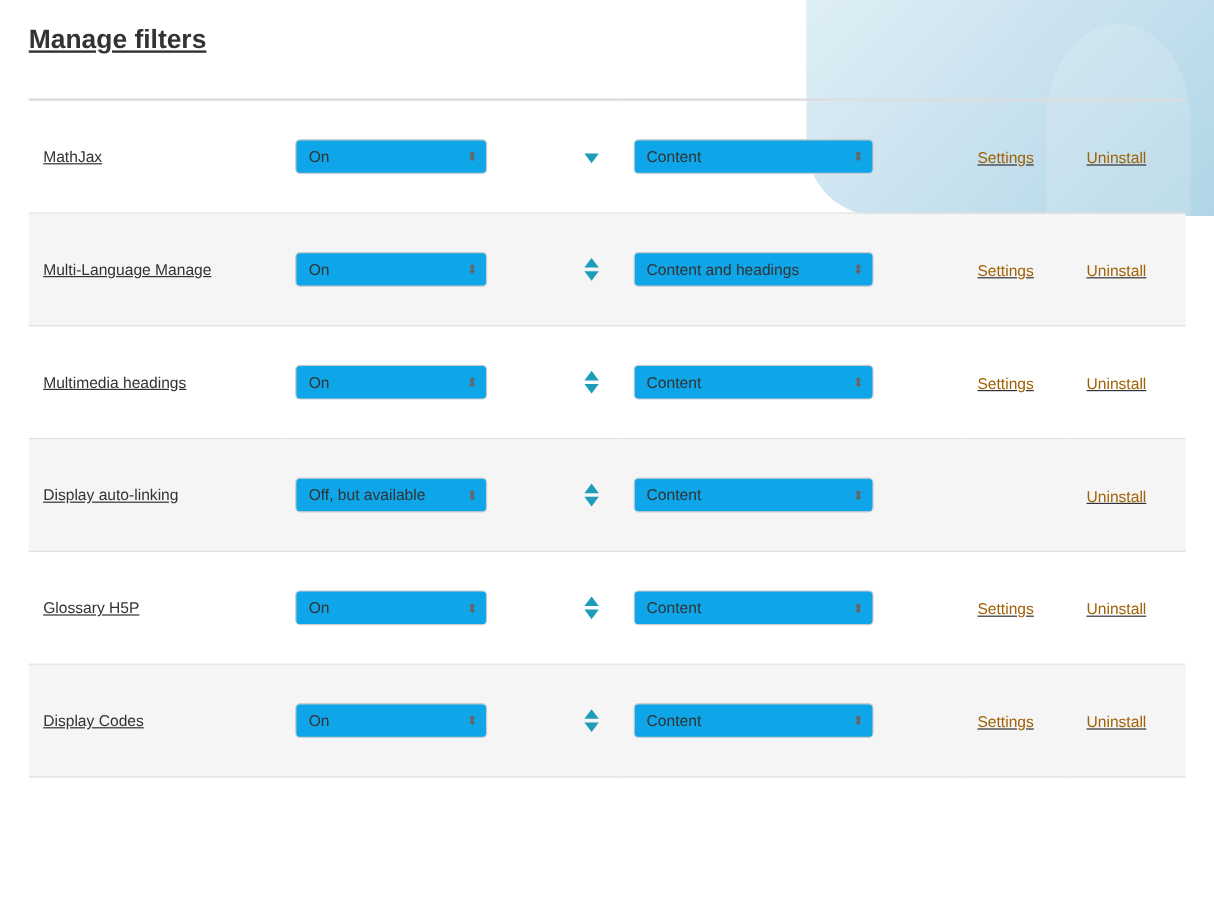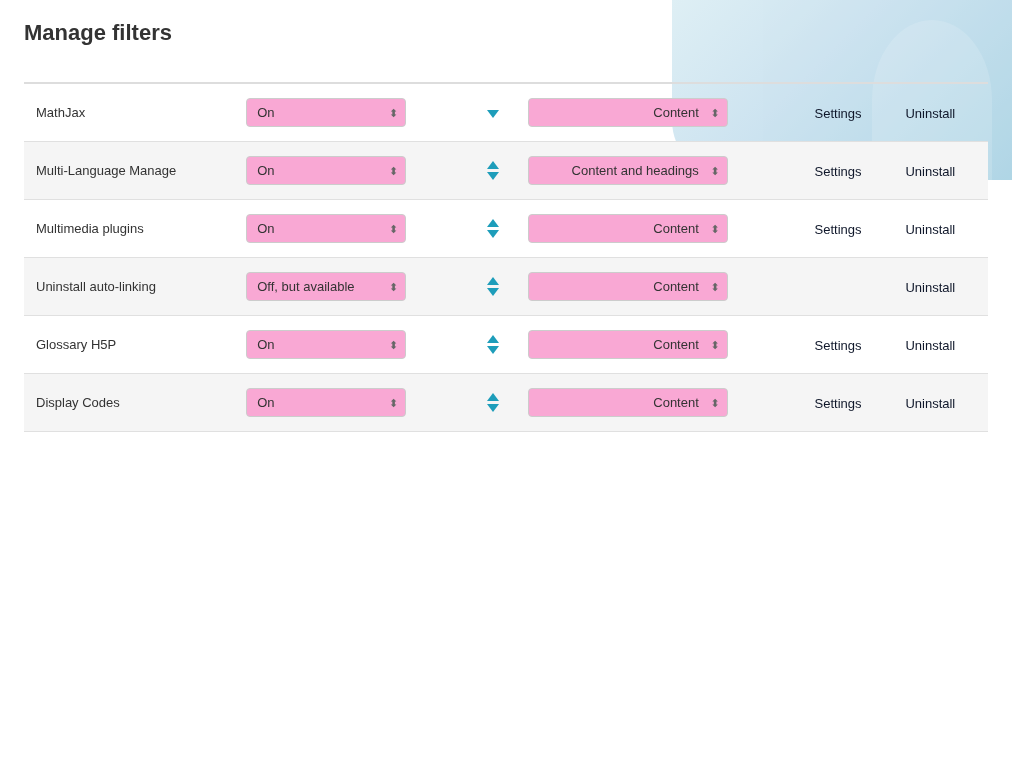--- a/index.html
+++ b/index.html
@@ -9,20 +9,21 @@
       background: #f8f8f8;
       color: #333;
     }
     .page-wrapper {
       width: 1012px;
       min-height: 767px;
       background: #fff;
       padding: 20px 24px;
       position: relative;
       overflow: hidden;
+      text-decoration: underline;
     }
     .hero-image {
       position: absolute;
       top: 0;
       right: 0;
       width: 340px;
       height: 180px;
       background: linear-gradient(135deg, #d0e8f0 0%, #b8d8ea 40%, #8fc5db 100%);
       border-radius: 0 0 0 60px;
       overflow: hidden;
@@ -66,56 +67,55 @@
     thead th:nth-child(4) { text-align: left; }
     thead th:nth-child(5), thead th:nth-child(6) { text-align: left; }
 
     tbody tr {
       border-bottom: 1px solid #e0e0e0;
     }
     tbody tr:nth-child(even) {
       background: #f5f5f5;
     }
     tbody td {
-      padding: 14px 12px;
+      padding: 32px 12px;
       vertical-align: middle;
     }
     .filter-name {
       font-size: 13px;
       color: #333;
       min-width: 100px;
     }
     .select-wrapper {
       position: relative;
       display: inline-block;
     }
     .select-wrapper select {
       appearance: none;
       -webkit-appearance: none;
       border: 1px solid #ccc;
-      background: #f9a8d4;
+      background: #0ea5e9;
       padding: 6px 28px 6px 10px;
       font-size: 13px;
       color: #333;
       cursor: pointer;
       min-width: 160px;
       border-radius: 4px;
     }
     .select-arrow {
       position: absolute;
       right: 8px;
       top: 50%;
       transform: translateY(-50%);
       pointer-events: none;
       color: #666;
       font-size: 11px;
     }
     .apply-select-wrapper select {
       min-width: 200px;
-      text-align: right;
     }
     .order-cell {
       text-align: center;
     }
     .arrow-up, .arrow-down {
       width: 0;
       height: 0;
     }
     .arrow-up {
       border-left: 6px solid transparent;
@@ -128,21 +128,21 @@
       border-top: 8px solid #1d9dba;
     }
     .arrow-down-only {
       width: 0;
       height: 0;
       border-left: 6px solid transparent;
       border-right: 6px solid transparent;
       border-top: 8px solid #1d9dba;
     }
     .link-settings, .link-uninstall {
-      color: #0f172a;
+      color: #a16207;
       text-decoration: none;
       font-size: 13px;
       cursor: pointer;
     }
     .order-arrows {
       display: flex;
       flex-direction: column;
       align-items: center;
       gap: 3px;
     }
@@ -186,38 +186,38 @@
               <button style="background: none; border: none; cursor: pointer; padding: 0px;">
                 <div class="arrow-down"></div>
               </button>
             </div>
           </td>
           <td><div class="select-wrapper apply-select-wrapper"><select><option value="Content">Content</option><option value="Content and headings" selected="">Content and headings</option></select><span class="select-arrow">⬍</span></div></td>
           <td><a href="#" class="link-settings">Settings</a></td>
           <td><a href="#" class="link-uninstall">Uninstall</a></td>
         </tr>
         <tr>
-          <td class="filter-name">Multimedia plugins</td>
-          <td><div class="select-wrapper"><select><option value="On">On</option><option value="Off">Off</option><option value="Off, but available">Off, but available</option></select><span class="select-arrow">⬍</span></div></td>
-          <td class="order-cell">
-            <div class="order-arrows">
-              <button style="background: none; border: none; cursor: pointer; padding: 0px;">
-                <div class="arrow-up"></div>
-              </button>
-              <button style="background: none; border: none; cursor: pointer; padding: 0px;">
-                <div class="arrow-down"></div>
-              </button>
-            </div>
-          </td>
-          <td><div class="select-wrapper apply-select-wrapper"><select><option value="Content">Content</option><option value="Content and headings">Content and headings</option></select><span class="select-arrow">⬍</span></div></td>
-          <td><a href="#" class="link-settings">Settings</a></td>
-          <td><a href="#" class="link-uninstall">Uninstall</a></td>
-        </tr>
-        <tr>
-          <td class="filter-name">Uninstall auto-linking</td>
+          <td class="filter-name">Multimedia headings</td>
+          <td><div class="select-wrapper"><select><option value="On">On</option><option value="Off">Off</option><option value="Off, but available">Off, but available</option></select><span class="select-arrow">⬍</span></div></td>
+          <td class="order-cell">
+            <div class="order-arrows">
+              <button style="background: none; border: none; cursor: pointer; padding: 0px;">
+                <div class="arrow-up"></div>
+              </button>
+              <button style="background: none; border: none; cursor: pointer; padding: 0px;">
+                <div class="arrow-down"></div>
+              </button>
+            </div>
+          </td>
+          <td><div class="select-wrapper apply-select-wrapper"><select><option value="Content">Content</option><option value="Content and headings">Content and headings</option></select><span class="select-arrow">⬍</span></div></td>
+          <td><a href="#" class="link-settings">Settings</a></td>
+          <td><a href="#" class="link-uninstall">Uninstall</a></td>
+        </tr>
+        <tr>
+          <td class="filter-name">Display auto-linking</td>
           <td><div class="select-wrapper"><select><option value="On">On</option><option value="Off">Off</option><option value="Off, but available" selected="">Off, but available</option></select><span class="select-arrow">⬍</span></div></td>
           <td class="order-cell">
             <div class="order-arrows">
               <button style="background: none; border: none; cursor: pointer; padding: 0px;">
                 <div class="arrow-up"></div>
               </button>
               <button style="background: none; border: none; cursor: pointer; padding: 0px;">
                 <div class="arrow-down"></div>
               </button>
             </div>

